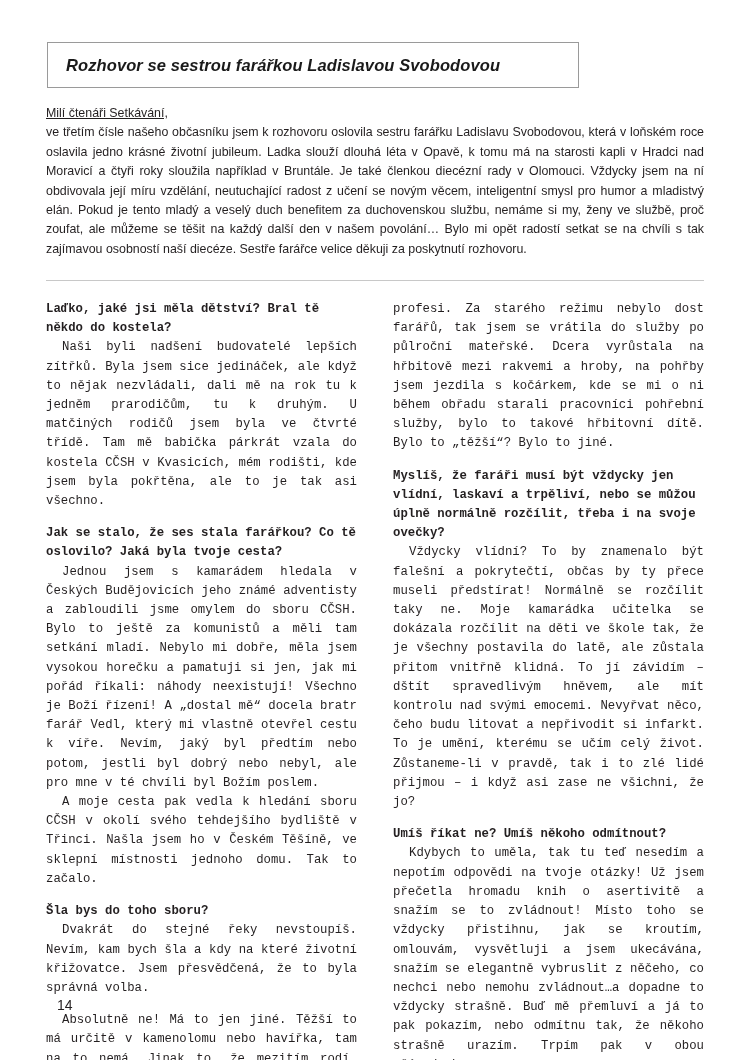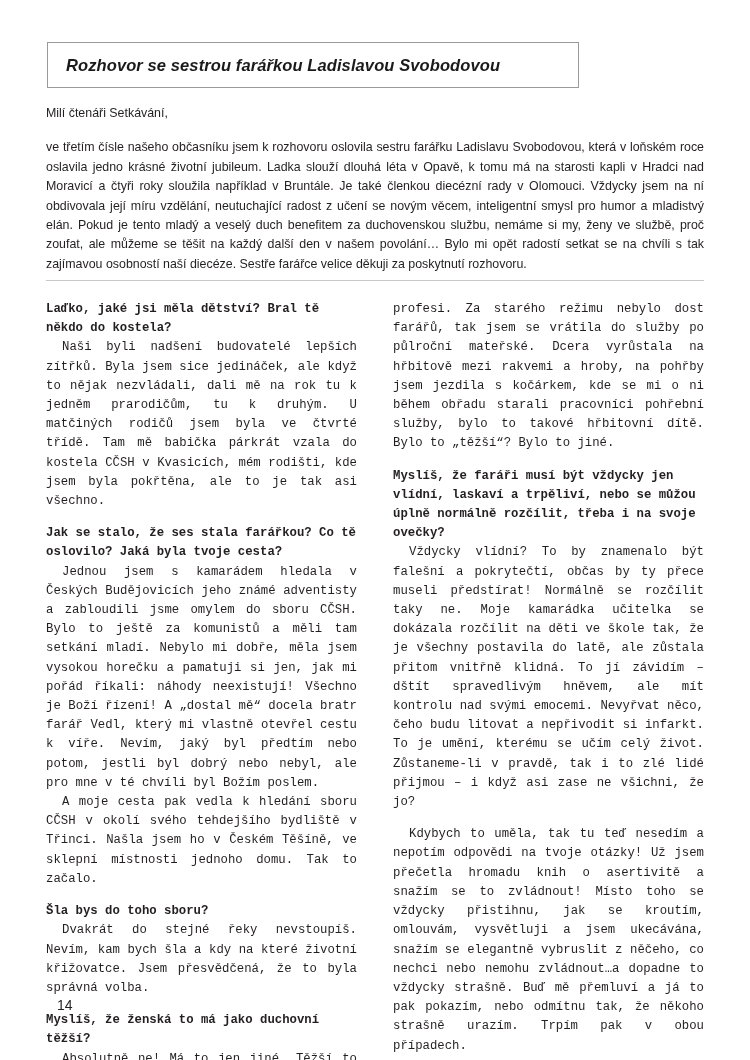--- a/index.html
+++ b/index.html
@@ -53,21 +53,22 @@
     width: 658px;
     font-size: 12.4px;
     line-height: 19.4px;
     text-align: justify;
     color: #231f20;
   }
   .intro p {
     margin: 0;
   }
   .intro .salutation {
-    margin-bottom: 15px;
+    margin-bottom: 0;
+    text-decoration: underline;
   }
 
   
   .divider {
     position: absolute;
     left: 46px;
     top: 280px;
     width: 658px;
     height: 1px;
     background: #c8c8c8;
@@ -138,30 +139,30 @@
       <p class="q">Laďko, jaké jsi měla dětství? Bral tě někdo do kostela?</p>
       <p class="a">Naši byli nadšení budovatelé lepších zítřků. Byla jsem sice jedináček, ale když to nějak nezvládali, dali mě na rok tu k jedněm prarodičům, tu k druhým. U matčiných rodičů jsem byla ve čtvrté třídě. Tam mě babička párkrát vzala do kostela CČSH v Kvasicích, mém rodišti, kde jsem byla pokřtěna, ale to je tak asi všechno.</p>
       <div class="gap"></div>
       <p class="q">Jak se stalo, že ses stala farářkou? Co tě oslovilo? Jaká byla tvoje cesta?</p>
       <p class="a">Jednou jsem s kamarádem hledala v Českých Budějovicích jeho známé adventisty a zabloudili jsme omylem do sboru CČSH. Bylo to ještě za komunistů a měli tam setkání mladí. Nebylo mi dobře, měla jsem vysokou horečku a pamatuji si jen, jak mi pořád říkali: náhody neexistují! Všechno je Boží řízení! A „dostal mě“ docela bratr farář Vedl, který mi vlastně otevřel cestu k víře. Nevím, jaký byl předtím nebo potom, jestli byl dobrý nebo nebyl, ale pro mne v té chvíli byl Božím poslem.</p>
       <p class="a">A moje cesta pak vedla k hledání sboru CČSH v okolí svého tehdejšího bydliště v Třinci. Našla jsem ho v Českém Těšíně, ve sklepní místnosti jednoho domu. Tak to začalo.</p>
       <div class="gap"></div>
       <p class="q">Šla bys do toho sboru?</p>
       <p class="a">Dvakrát do stejné řeky nevstoupíš. Nevím, kam bych šla a kdy na které životní křižovatce. Jsem přesvědčená, že to byla správná volba.</p>
       <div class="gap"></div>
-      <p class="q">Myslíš, že ženská to má jako duchovní těžší?</p>
       <p class="a">Absolutně ne! Má to jen jiné. Těžší to má určitě v kamenolomu nebo havířka, tam na to nemá. Jinak to, že mezitím rodí, vaří, pere, uklízí a ještě opečovává muže, je stejně „těžké“ v jakékoliv jiné</p>
     </div>
 
     <div class="col">
       <p class="a noindent">profesi. Za starého režimu nebylo dost farářů, tak jsem se vrátila do služby po půlroční mateřské. Dcera vyrůstala na hřbitově mezi rakvemi a hroby, na pohřby jsem jezdila s kočárkem, kde se mi o ni během obřadu starali pracovníci pohřební služby, bylo to takové hřbitovní dítě. Bylo to „těžší“? Bylo to jiné.</p>
       <div class="gap"></div>
       <p class="q">Myslíš, že faráři musí být vždycky jen vlídní, laskaví a trpěliví, nebo se můžou úplně normálně rozčílit, třeba i na svoje ovečky?</p>
       <p class="a">Vždycky vlídní? To by znamenalo být falešní a pokrytečtí, občas by ty přece museli předstírat! Normálně se rozčílit taky ne. Moje kamarádka učitelka se dokázala rozčílit na děti ve škole tak, že je všechny postavila do latě, ale zůstala přitom vnitřně klidná. To jí závidím – dštít spravedlivým hněvem, ale mít kontrolu nad svými emocemi. Nevyřvat něco, čeho budu litovat a nepřivodit si infarkt. To je umění, kterému se učím celý život. Zůstaneme-li v pravdě, tak i to zlé lidé přijmou – i když asi zase ne všichni, že jo?</p>
       <div class="gap"></div>
+      <p class="q">Umíš říkat ne? Umíš někoho odmítnout?</p>
       <p class="a">Kdybych to uměla, tak tu teď nesedím a nepotím odpovědi na tvoje otázky! Už jsem přečetla hromadu knih o asertivitě a snažím se to zvládnout! Místo toho se vždycky přistihnu, jak se kroutím, omlouvám, vysvětluji a jsem ukecávána, snažím se elegantně vybruslit z něčeho, co nechci nebo nemohu zvládnout…a dopadne to vždycky strašně. Buď mě přemluví a já to pak pokazím, nebo odmítnu tak, že někoho strašně urazím. Trpím pak v obou případech.</p>
       <div class="gap"></div>
       <p class="a">Výsledky. Dobrá zpětná vazba. Třeba párkrát hrozilo, že svatba, kterou jsem vykonala, hrozila rozvo-</p>
     </div>
 
   </div>
 
   <div class="page-number">14</div>
 
 </div>

